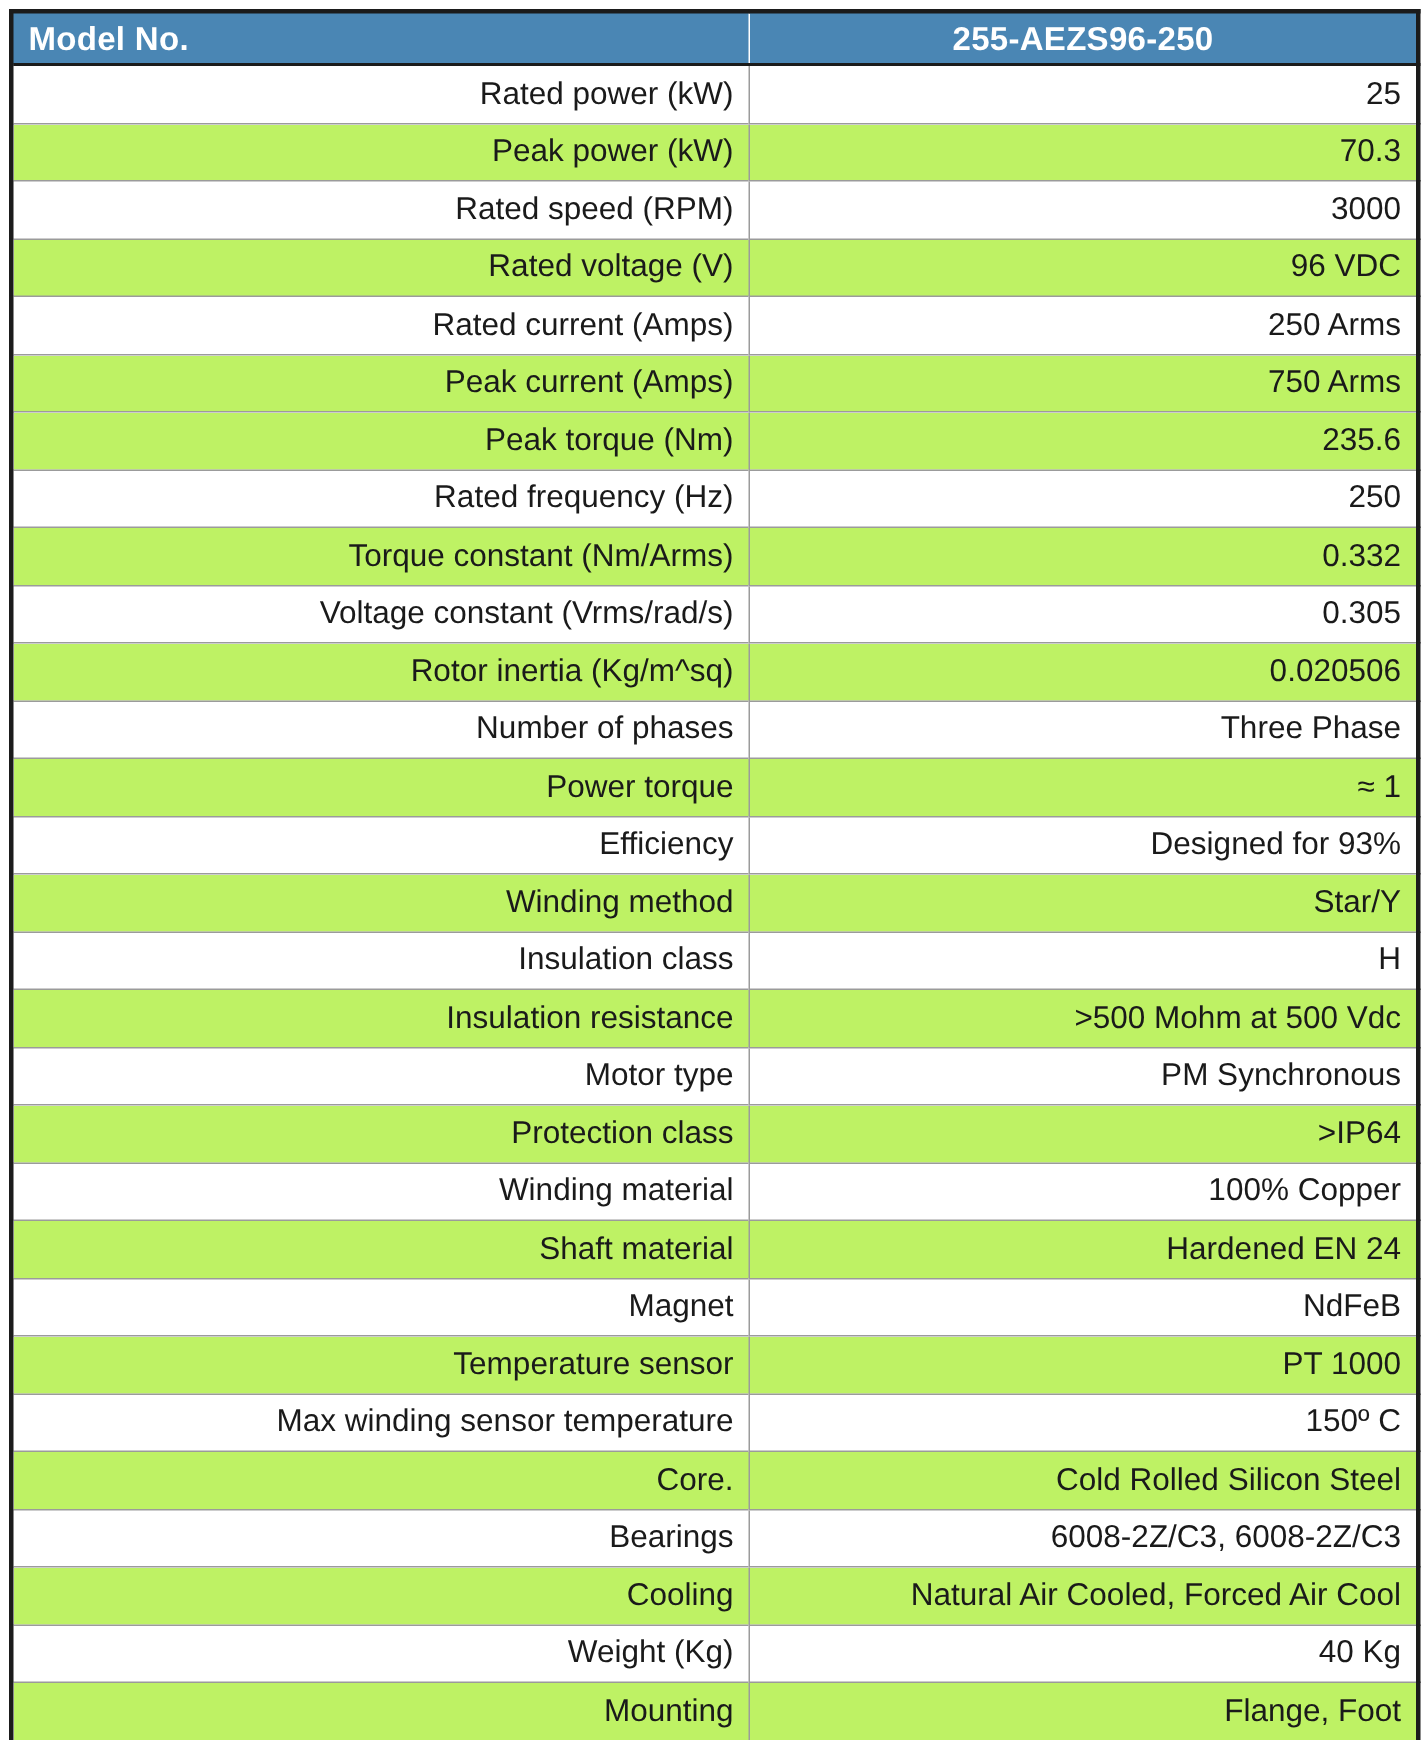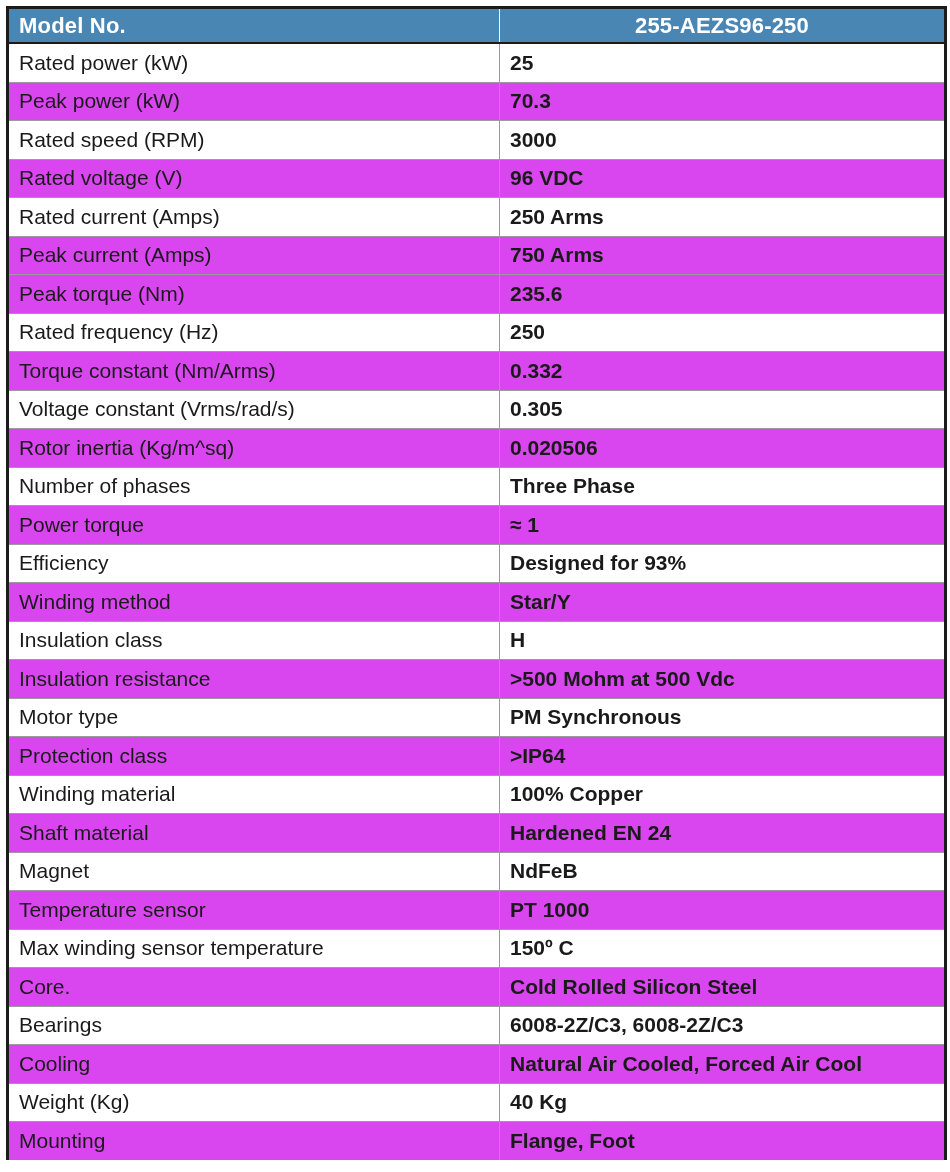--- a/index.html
+++ b/index.html
@@ -52,29 +52,28 @@
   tbody td {
     font-size: 21px;
     height: 37.5px;
     padding: 0 10px;
     border-top: 1px solid #9b9b9b;
     border-right: 1px solid #9b9b9b;
     white-space: nowrap;
     overflow: hidden;
   }
   tbody td.label {
-    text-align: left;
+    text-align: right;
   }
   tbody td.value {
-    text-align: left;
+    text-align: right;
     border-right: none;
-    font-weight: bold;
   }
   tbody tr.alt td {
-    background: #d946ef;
+    background: #bef264;
   }
   tbody tr:first-child td {
     border-top: 2px solid #1b1b1b;
   }
 </style>
 </head>
 <body>
 
 <div class="spec-table-wrap">
   <table class="spec-table">

